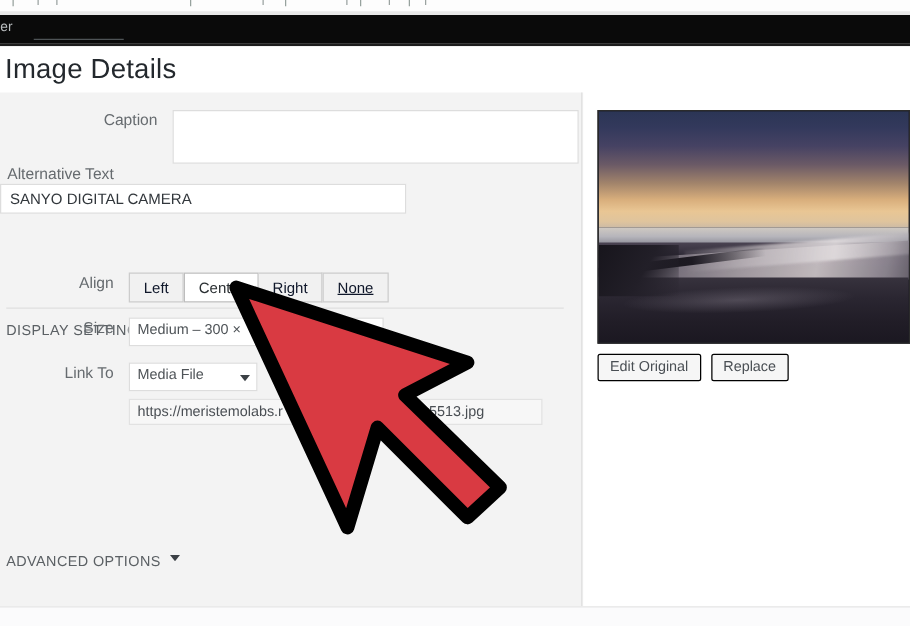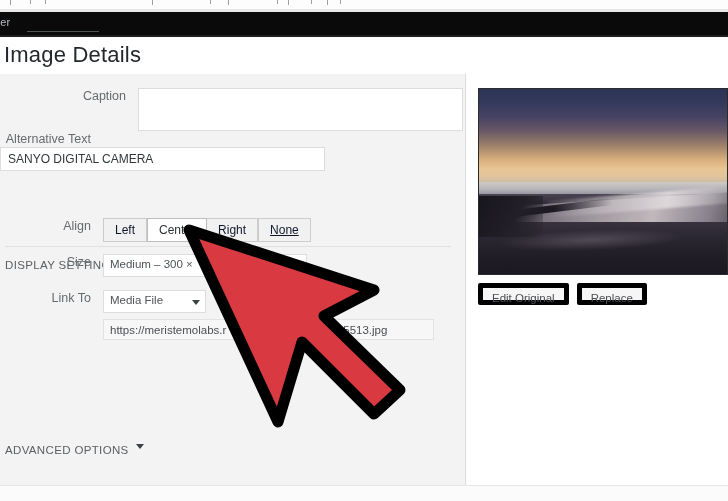--- a/index.html
+++ b/index.html
@@ -165,21 +165,21 @@
     transform:rotate(-7deg);
   }
   .leftdark{
     position:absolute;left:0;top:58%;width:26%;height:22%;
     background:linear-gradient(120deg,#17151c 0%,#221f28 55%,rgba(40,36,48,0) 100%);
   }
 
   .imgbtns{position:absolute;left:11px;top:209px;display:flex;gap:8px;}
   .imgbtns button{
     font-family:"Liberation Sans",sans-serif;font-size:11.5px;color:#4a4f54;
-    background:#f6f6f6;border:5px solid #000000;height:22px;padding:0 9px;
+    background:#f6f6f6;border:1px solid #000000;height:22px;padding:0 9px;
     cursor:pointer;border-radius:2px;box-sizing:border-box;line-height:20px;
   }
 
   
   .cursor{position:absolute;left:178px;top:224px;width:236px;height:204px;pointer-events:none;}
 </style>
 </head>
 <body>
 
 <div id="screen">

